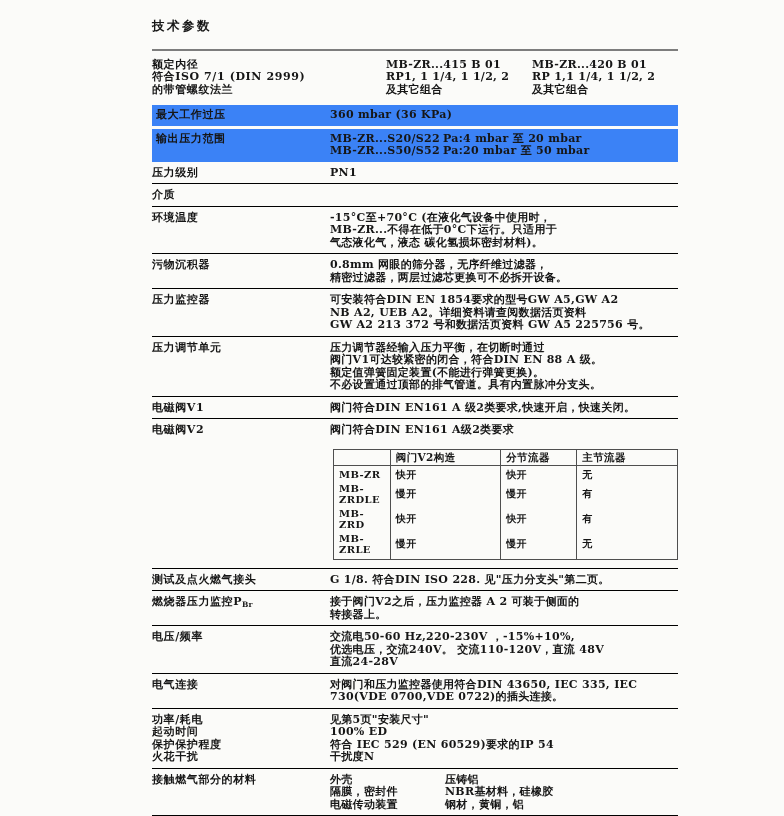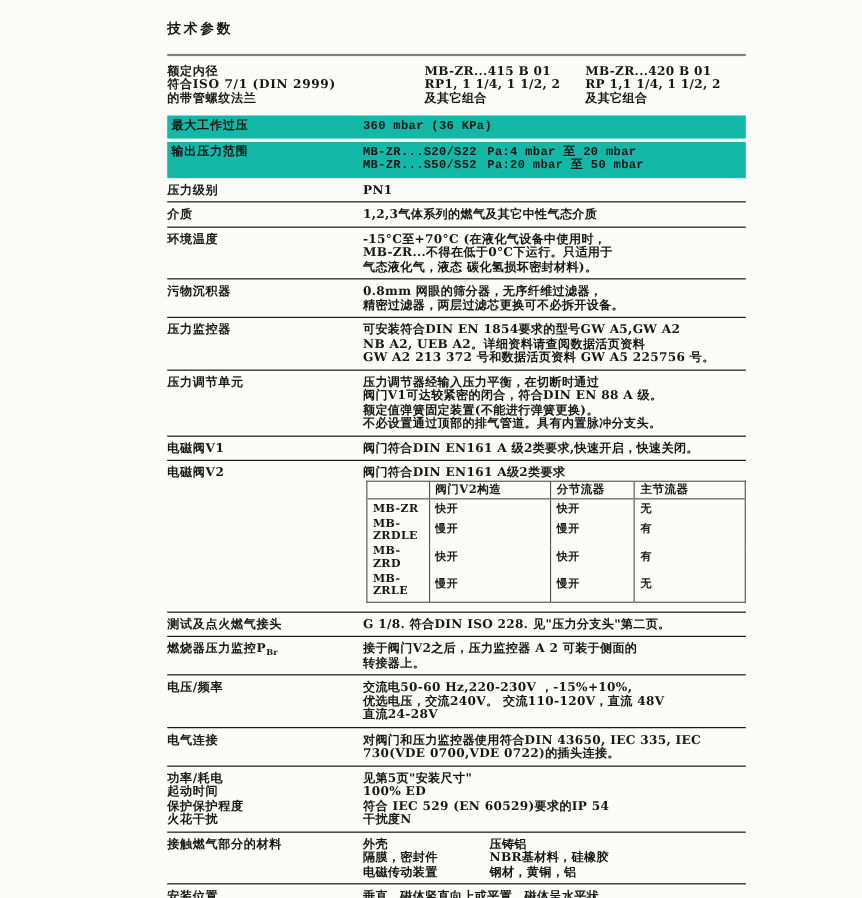--- a/index.html
+++ b/index.html
@@ -18,29 +18,29 @@
     font-size:12.5px; font-weight:700; letter-spacing:2.5px;
     padding-bottom:16px; border-bottom:2px solid #7d7d7d; margin-bottom:8px;
   }
   .row { display:flex; padding:5px 0 4px; }
   .sep { border-bottom:1px solid #000000; }
   .lbl { flex:0 0 178px; letter-spacing:0.6px; }
   .val { flex:1; letter-spacing:0.3px;justify-content:flex-end; }
   .nominal { padding:0 0 9px; }
   .cols { display:flex; }
   .colw { width:146px; flex:none; }
-  .band { background:#14b8a6; padding:4px 0 4px 4px;font-family:Liberation Mono, monospace; }
+  .band { background:#3b82f6; padding:4px 0 4px 4px; }
   .band .lbl { flex:0 0 174px; }
   .band1 { margin-bottom:3px; }
   .pair { display:flex; }
   .pair .model { width:113px; flex:none; }
   .pair .subl { width:115px; flex:none; }
   .sub-script { font-size:7.5px; vertical-align:-2px; letter-spacing:0; }
   .v2table {
-    border-collapse:collapse; margin:0 0 4px 3px;
+    border-collapse:collapse; margin:12px 0 4px 3px;
     font-size:10px; line-height:11.5px; border:1px solid #4f4f4f;
   }
   .v2table th, .v2table td {
     text-align:left; font-weight:600; padding:1px 5px; letter-spacing:0.4px;
   }
   .v2table th { border-bottom:1px solid #4f4f4f; padding:2px 5px; font-size:10.5px; }
   .v2table th + th, .v2table td + td { border-left:1px solid #4f4f4f; }
   .v2table td:first-child, .v2table th:first-child { border-left:none; }
   .v2table tbody tr:first-child td { padding-top:3px; }
   .v2table tbody tr:last-child td { padding-bottom:3px; }
@@ -93,21 +93,20 @@
     </div>
   </div>
 
   <div class="row sep">
     <div class="lbl">压力级别</div>
     <div class="val">PN1</div>
   </div>
 
   <div class="row sep">
     <div class="lbl">介质</div>
-    <div class="val">1,2,3气体系列的燃气及其它中性气态介质</div>
   </div>
 
   <div class="row sep">
     <div class="lbl">环境温度</div>
     <div class="val">
       <div>-15°C至+70°C (在液化气设备中使用时，</div>
       <div>MB-ZR...不得在低于0°C下运行。只适用于</div>
       <div>气态液化气，液态 碳化氢损坏密封材料)。</div>
     </div>
   </div>

